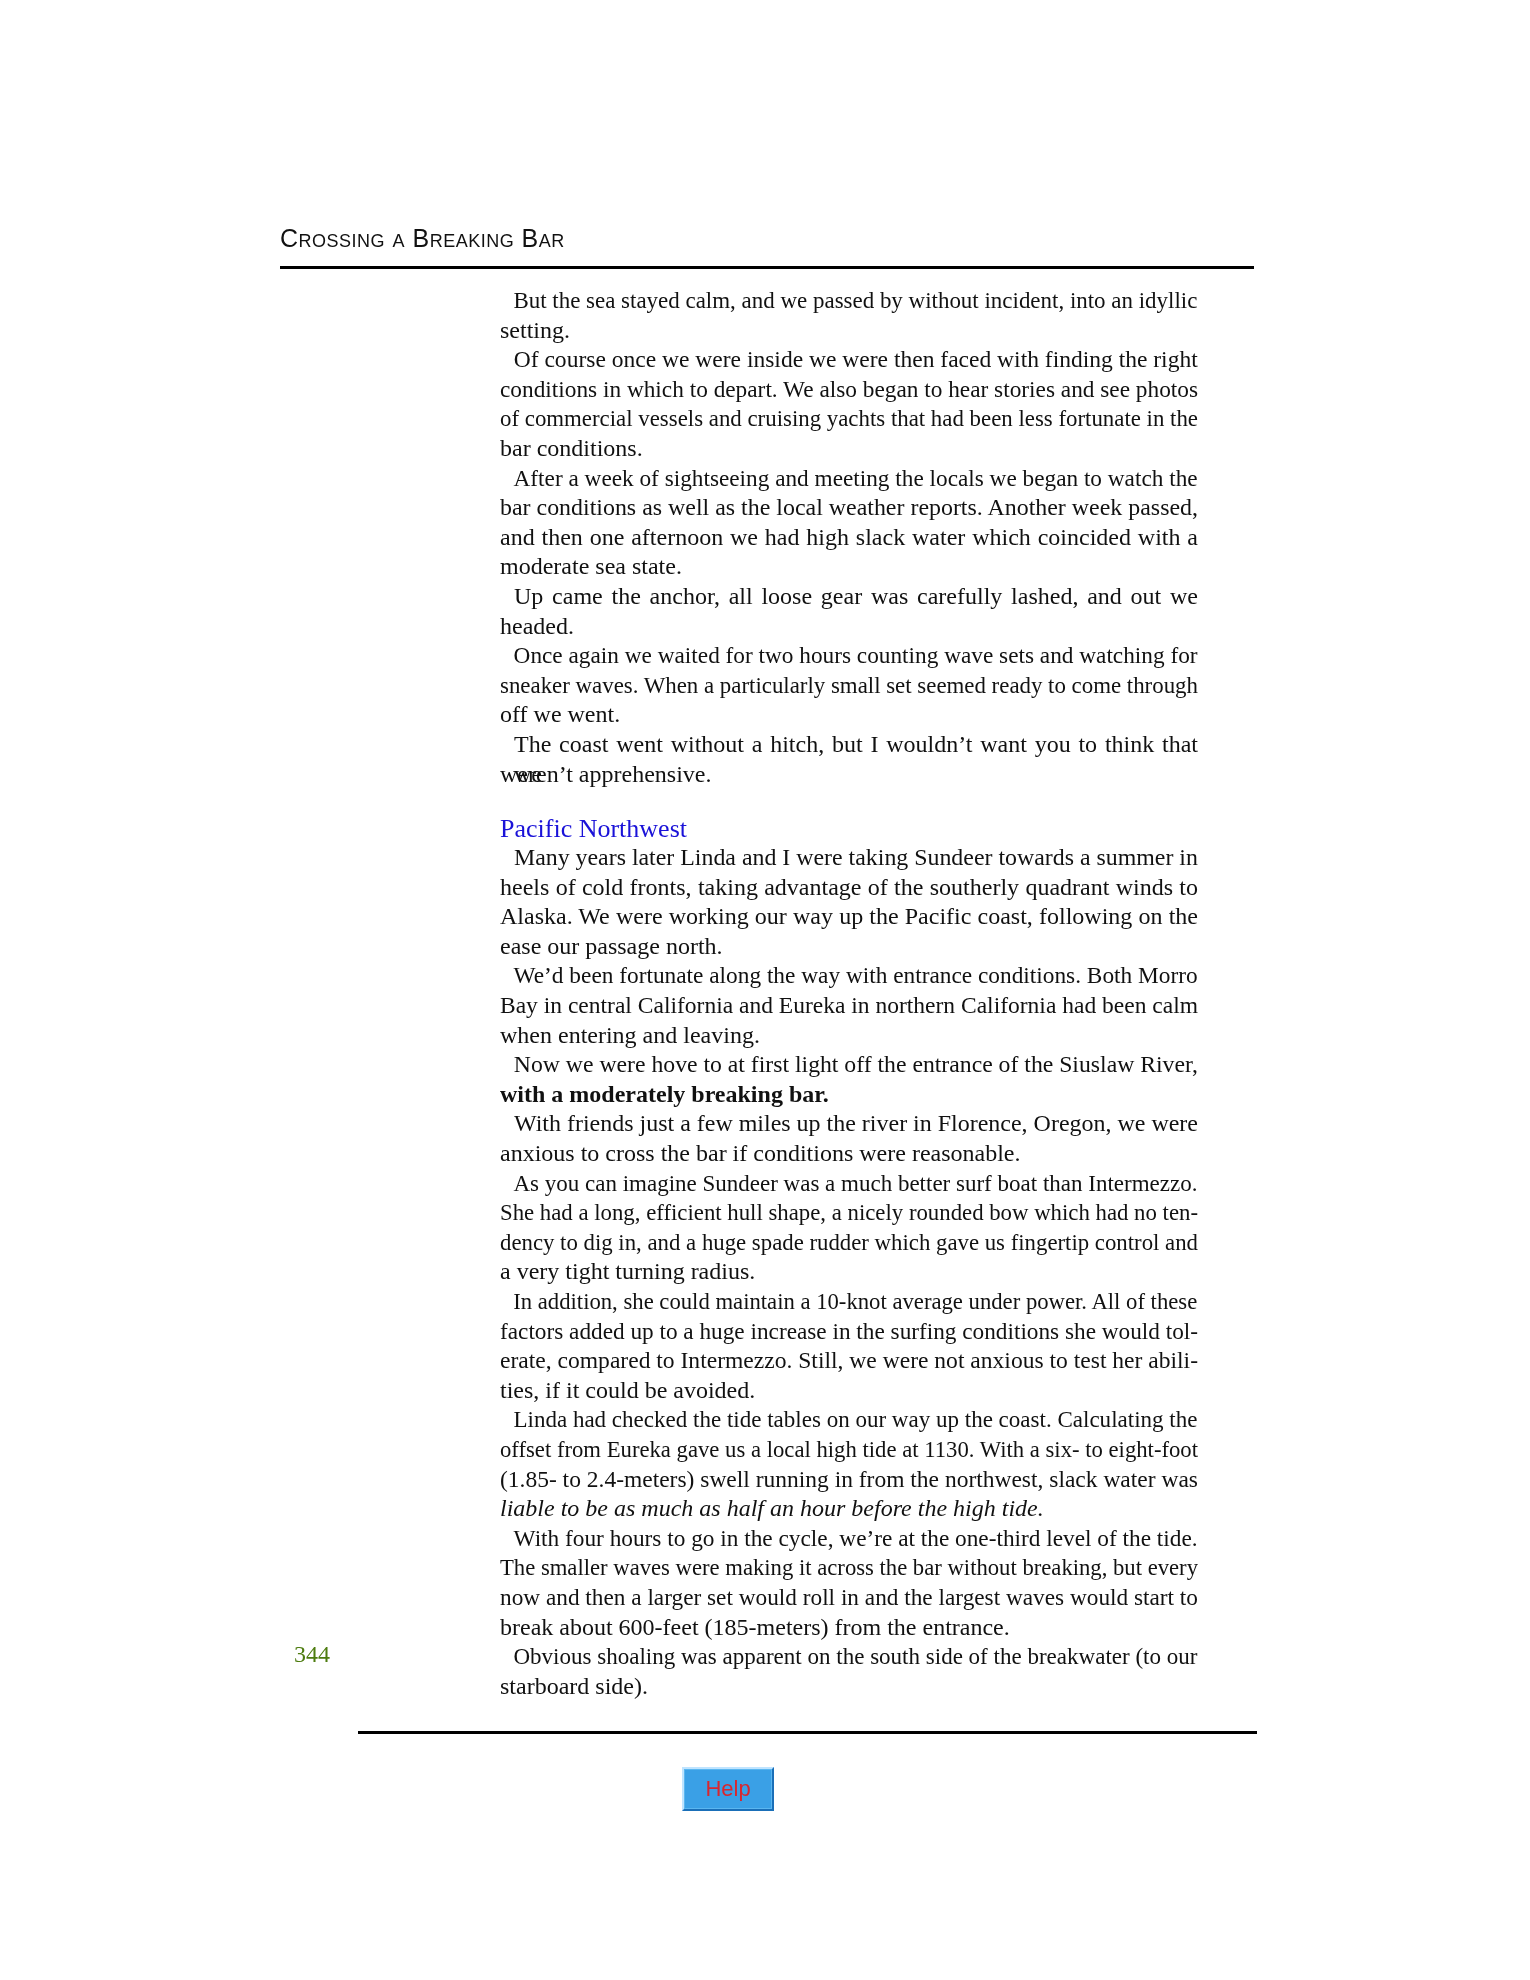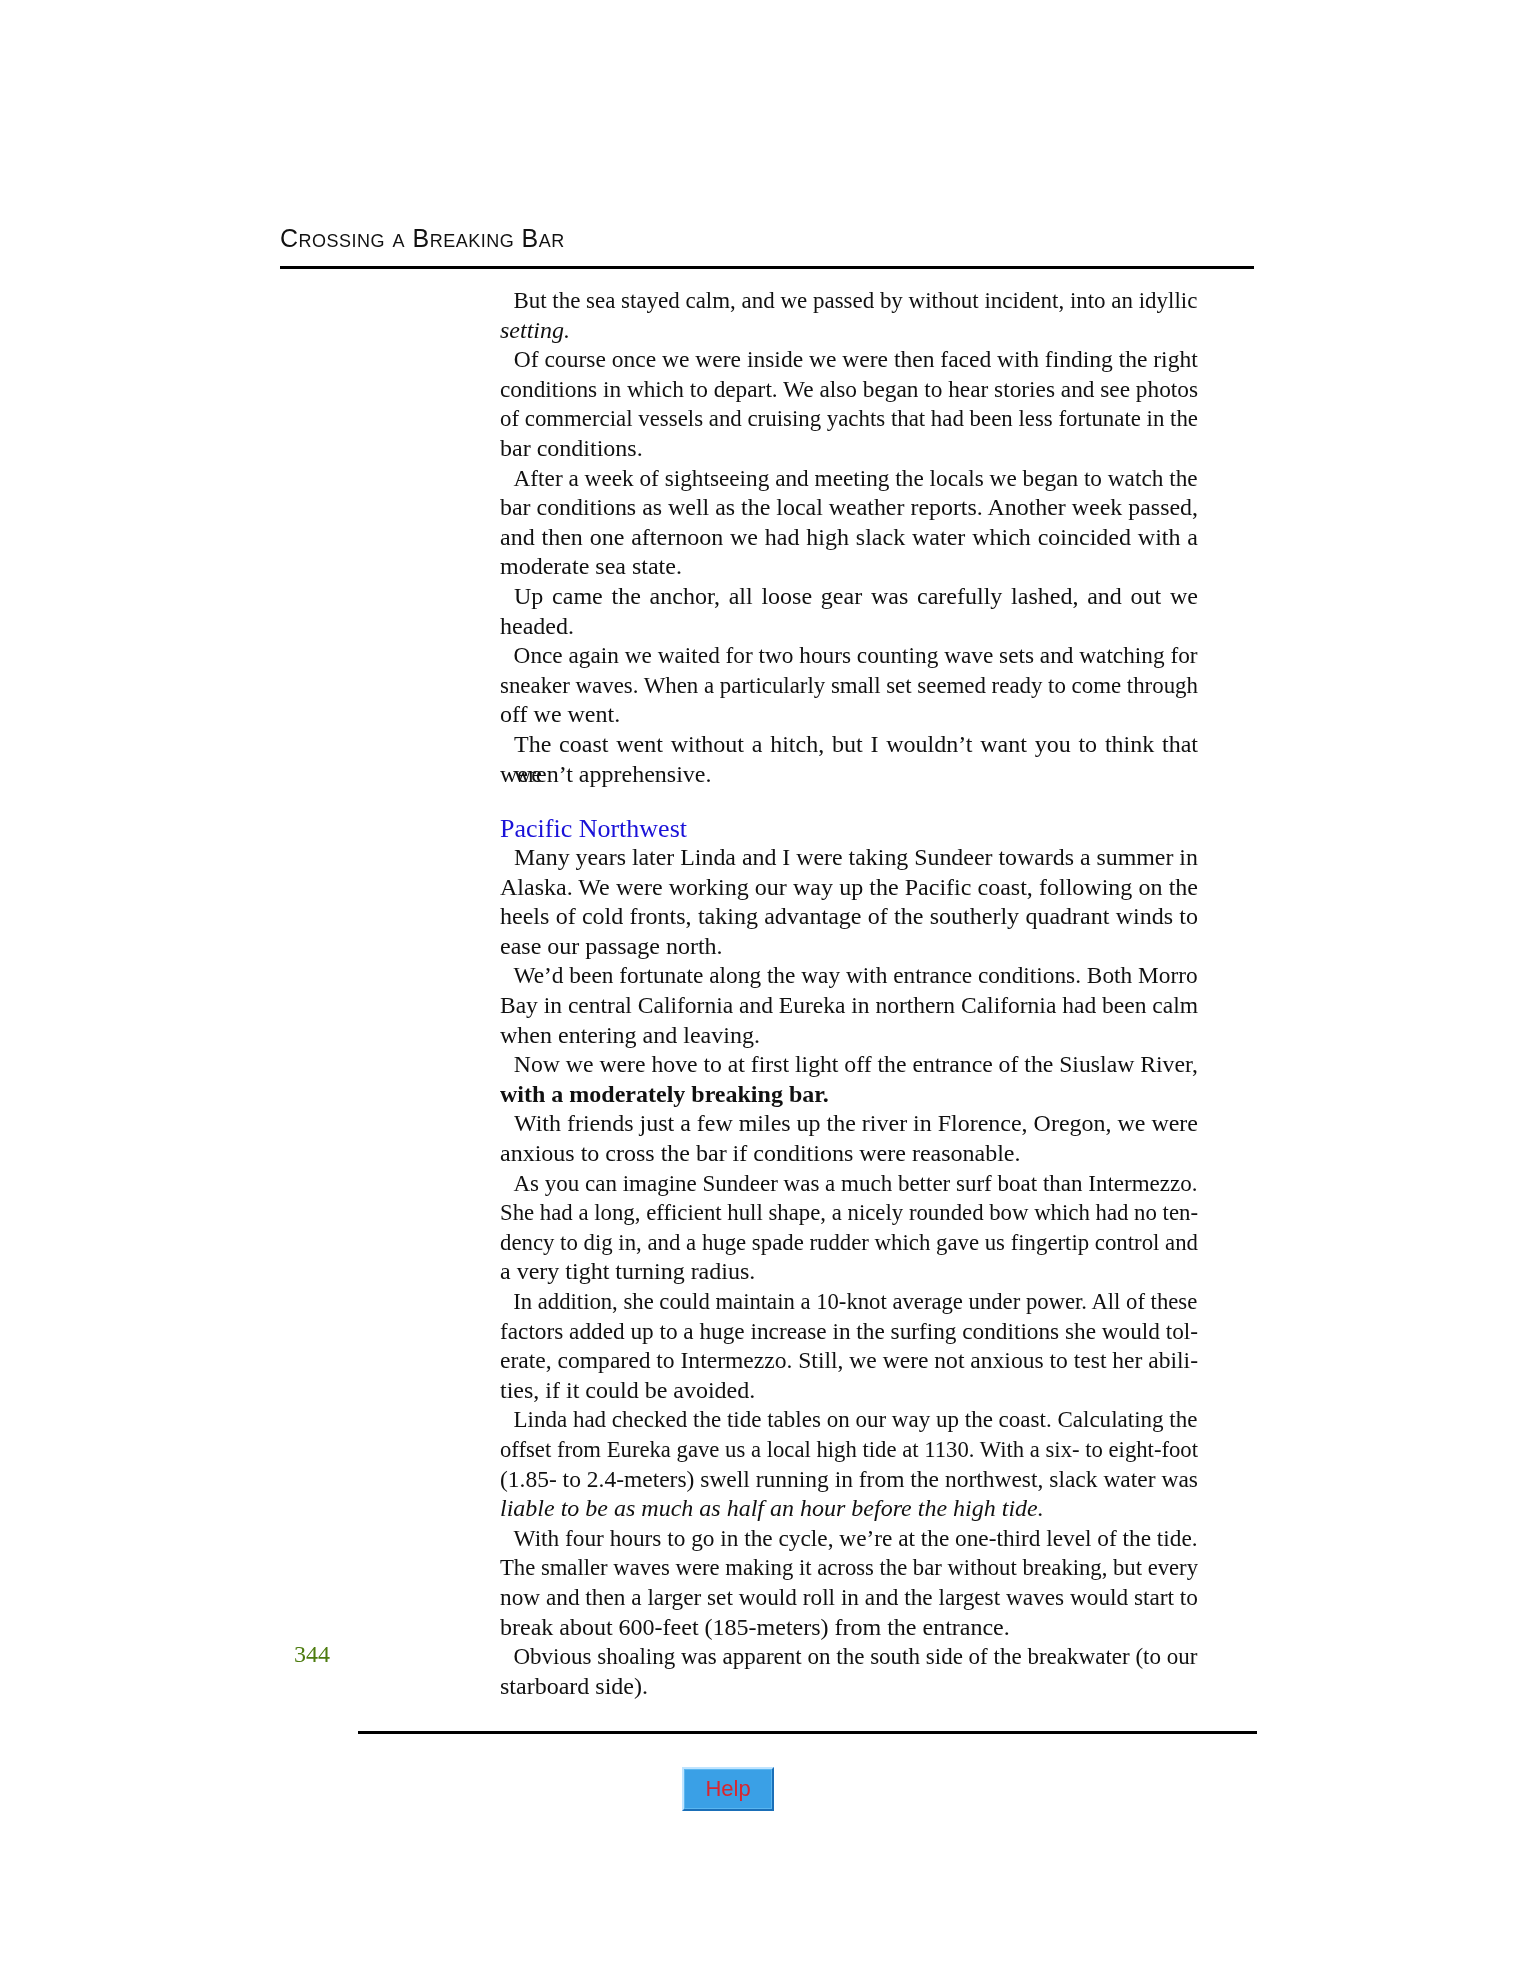--- a/index.html
+++ b/index.html
@@ -25,21 +25,21 @@
 </head>
 <body>
 
 <div class="running-head">Crossing a Breaking Bar</div>
 <div class="head-rule"></div>
 
 <div class="body-text">
   <div id="before">
       <div>
         <span class="line ind j" style="display: block; white-space: nowrap; text-align-last: auto; transform: scaleX(0.9564); width: 715.172px;">But the sea stayed calm, and we passed by without incident, into an idyllic</span>
-        <span class="line" style="display: block; font-style: italic;">setting.</span>
+        <span class="line" style="display: block;">setting.</span>
       </div>
       <div>
         <span class="line ind j" style="display: block; white-space: nowrap; text-align-last: auto; transform: scaleX(0.9803); width: 697.734px;">Of course once we were inside we were then faced with finding the right</span>
         <span class="line j" style="display: block; white-space: nowrap; text-align-last: auto; transform: scaleX(0.9711); width: 718.797px;">conditions in which to depart. We also began to hear stories and see photos</span>
         <span class="line j" style="display: block; white-space: nowrap; text-align-last: auto; transform: scaleX(0.9521); width: 733.109px;">of commercial vessels and cruising yachts that had been less fortunate in the</span>
         <span class="line" style="display: block;">bar conditions.</span>
       </div>
       <div>
         <span class="line ind j" style="display: block; white-space: nowrap; text-align-last: auto; transform: scaleX(0.9692); width: 705.75px;">After a week of sightseeing and meeting the locals we began to watch the</span>
         <span class="line j" style="display: block; white-space: nowrap; text-align-last: auto; transform: scaleX(0.9965); width: 700.453px;">bar conditions as well as the local weather reports. Another week passed,</span>
@@ -57,22 +57,22 @@
       </div>
       <div>
         <span class="line ind j" style="display: block;">The coast went without a hitch, but I wouldn’t want you to think that we</span>
         <span class="line" style="display: block;">weren’t apprehensive.</span>
       </div>
     </div>
   <div class="heading">Pacific Northwest</div>
   <div id="after">
       <div>
         <span class="line ind j" style="display: block; white-space: nowrap; text-align-last: auto; transform: scaleX(0.9945); width: 687.781px;">Many years later Linda and I were taking Sundeer towards a summer in</span>
+        <span class="line j" style="display: block;">heels of cold fronts, taking advantage of the southerly quadrant winds to</span>
         <span class="line j" style="display: block;">Alaska. We were working our way up the Pacific coast, following on the</span>
-        <span class="line j" style="display: block;">heels of cold fronts, taking advantage of the southerly quadrant winds to</span>
         <span class="line" style="display: block;">ease our passage north.</span>
       </div>
       <div>
         <span class="line ind j" style="display: block; white-space: nowrap; text-align-last: auto; transform: scaleX(0.9718); width: 703.875px;">We’d been fortunate along the way with entrance conditions. Both Morro</span>
         <span class="line j" style="display: block; white-space: nowrap; text-align-last: auto; transform: scaleX(0.9798); width: 712.406px;">Bay in central California and Eureka in northern California had been calm</span>
         <span class="line" style="display: block;">when entering and leaving.</span>
       </div>
       <div>
         <span class="line ind j" style="display: block; white-space: nowrap; text-align-last: auto; transform: scaleX(0.9879); width: 692.406px;">Now we were hove to at first light off the entrance of the Siuslaw River,</span>
         <span class="line" style="display: block; font-weight: bold;">with a moderately breaking bar.</span>

